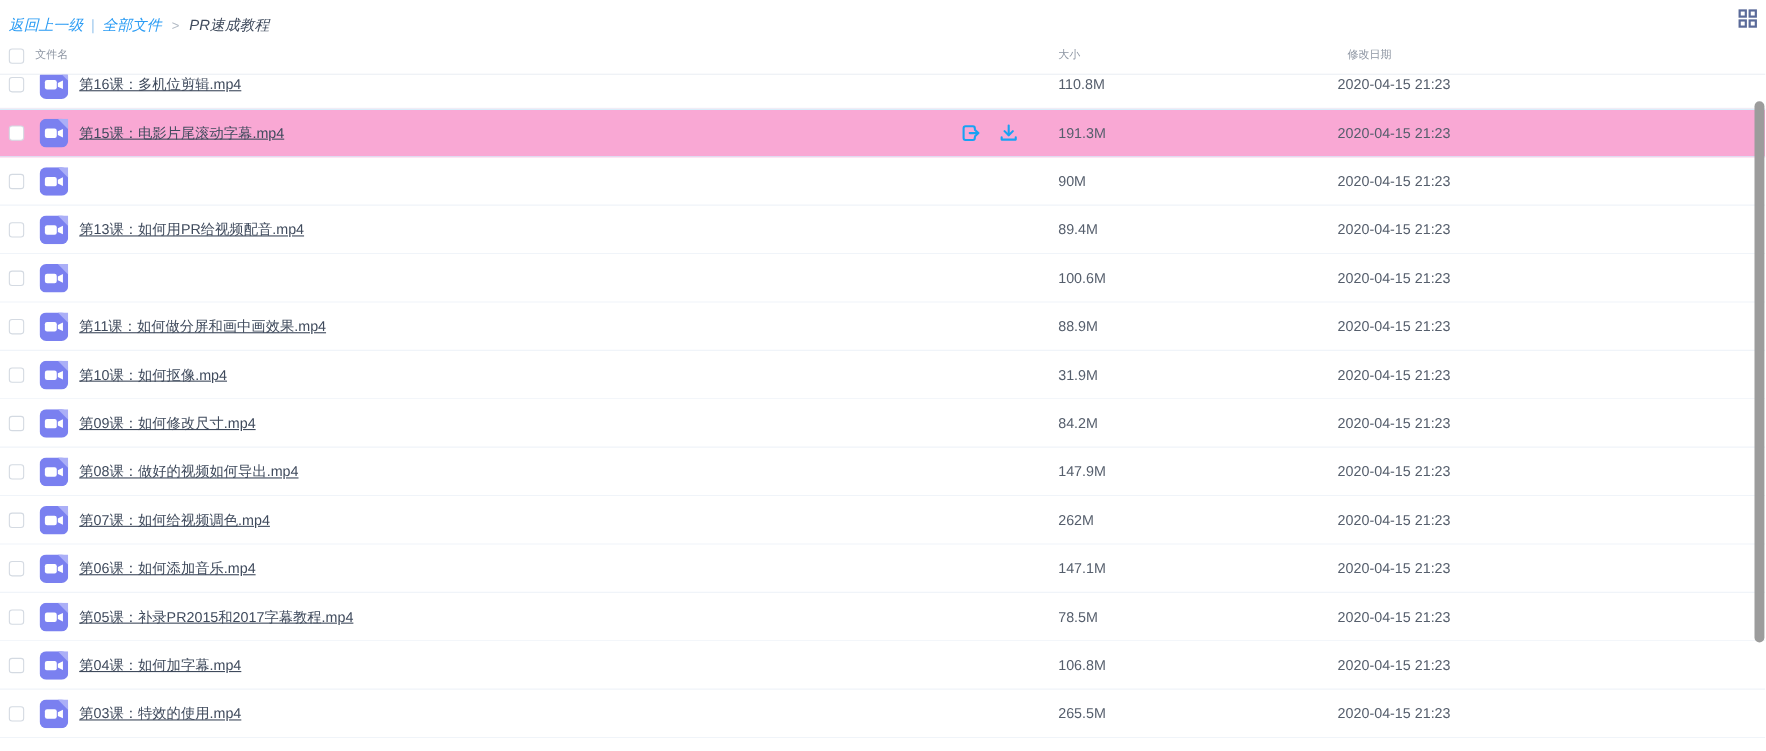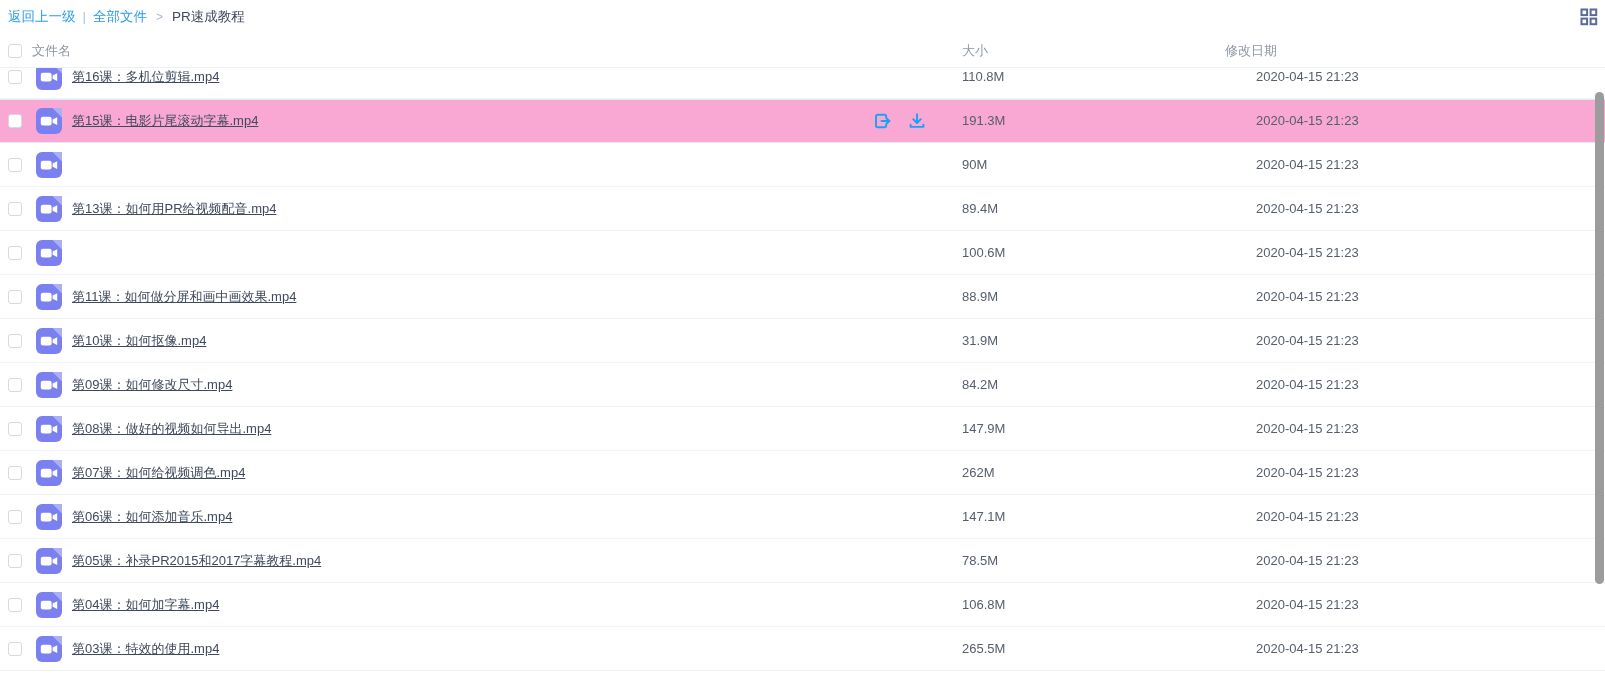--- a/index.html
+++ b/index.html
@@ -1,49 +1,49 @@
 <!DOCTYPE html>
 <html><head>
 <meta charset="utf-8">
 <style>
   * { margin: 0; padding: 0; box-sizing: border-box; }
   html, body { width: 1605px; height: 683px; overflow: hidden; background: #fff;
     font-family: "Liberation Sans", "DejaVu Sans", sans-serif; }
   .app { position: relative; width: 1605px; height: 683px; background: #fff; }
 
   
-  .breadcrumb { position: absolute; top: 0; left: 0; height: 34px; line-height: 34px;
-    padding-left: 8px; font-size: 13.5px; white-space: nowrap; }
+  .breadcrumb { position: absolute; top: 0; left: 0; height: 34px; line-height: 46px;
+    padding-left: 8px; font-size: 13.5px; white-space: nowrap; font-style: italic; }
   .breadcrumb a { color: #2b9cf4; text-decoration: none; cursor: pointer; }
   .breadcrumb .pipe { color: #9fc9ee; margin: 0 7px; }
   .breadcrumb .arrow { color: #b0b8c3; margin: 0 9px; font-size: 12px; }
   .breadcrumb .current { color: #3f4a5c; }
 
   .view-toggle { position: absolute; top: 8px; right: 7px; width: 18px; height: 18px; cursor: pointer; }
 
   
   .header-row { position: absolute; top: 34px; left: 0; width: 1605px; height: 34px;
-    border-bottom: 1px solid #eceff4; font-size: 13px; color: #8e96a3; }
+    border-bottom: 1px solid #eceff4; font-size: 10px; color: #8e96a3; }
   .header-row .col-name { position: absolute; left: 32px; line-height: 33px; }
   .header-row .col-size { position: absolute; left: 962px; line-height: 33px; }
   .header-row .col-date { position: absolute; left: 1225px; line-height: 33px; }
 
   .checkbox { position: absolute; left: 8px; top: 50%; transform: translateY(-50%);
     width: 14px; height: 14px; border: 1px solid #d4dae2; border-radius: 3px;
     background: #fff; cursor: pointer; }
 
   
   .viewport { position: absolute; top: 68px; left: 0; width: 1605px; height: 615px; overflow: hidden; }
   .rows { margin-top: -13px; }
 
   .row { position: relative; height: 44px; box-shadow: inset 0 -1px 0 #f0f4f9; font-size: 13px; }
   .row .file-icon { position: absolute; left: 36px; top: 9px; width: 26px; height: 26px; }
   .row .name { position: absolute; left: 72px; line-height: 44px; color: #3f4a5c; cursor: pointer; text-decoration: underline; }
   .row .size { position: absolute; left: 962px; line-height: 44px; color: #555e6c; }
-  .row .date { position: absolute; left: 1216px; line-height: 44px; color: #555e6c; margin-left: 40px; }
+  .row .date { position: absolute; left: 1216px; line-height: 44px; color: #555e6c; }
   .row.highlighted { background: #f9a8d4;
     box-shadow: inset 0 -1px 0 #d9edfb, inset 0 1px 0 #d9edfb; }
   .actions { position: absolute; left: 872px; top: 0; height: 44px;
     display: flex; align-items: center; gap: 15px; }
   .actions .act { width: 20px; height: 20px; cursor: pointer; display: inline-block; }
 
   .scrollbar-thumb { position: absolute; top: 92px; right: 1px; width: 9px; height: 492px;
     background: #9c9c9c; border-radius: 5px; cursor: pointer; }
 </style>
 </head>

